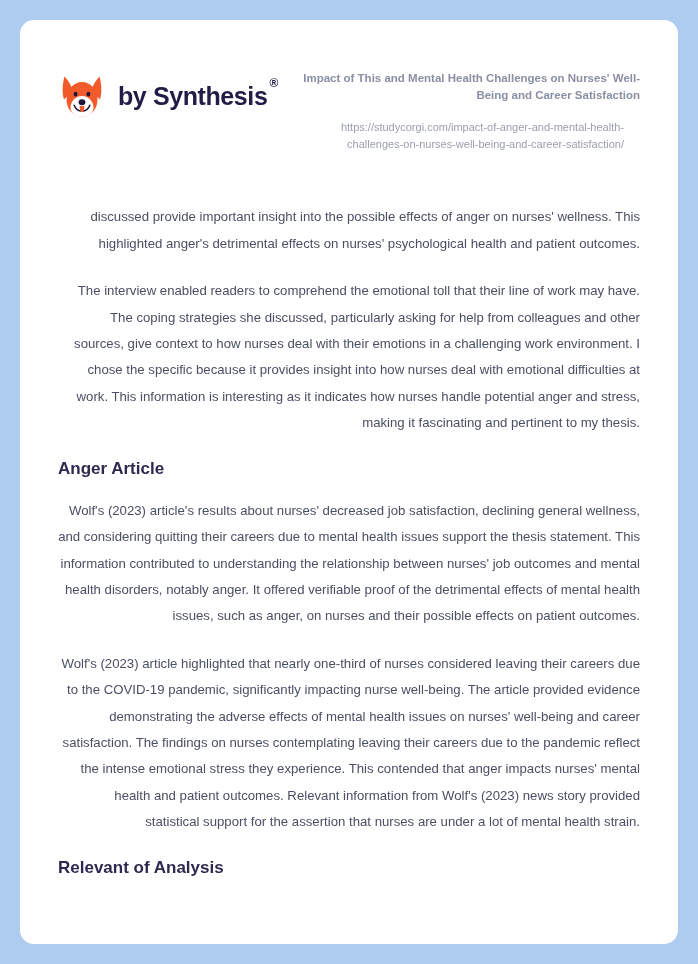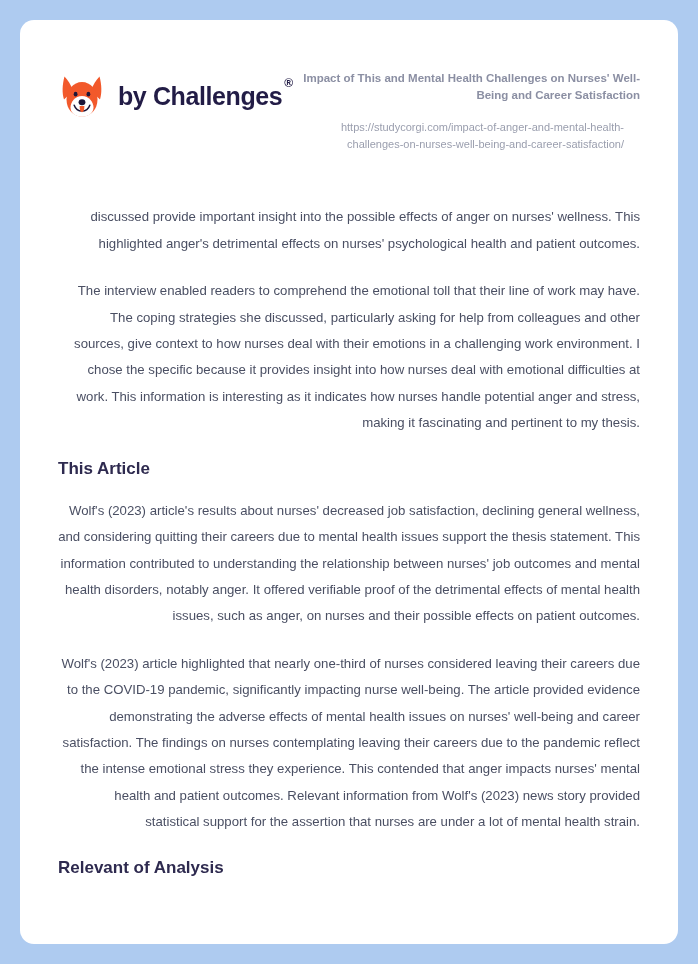--- a/index.html
+++ b/index.html
@@ -151,34 +151,34 @@
 
           <ellipse cx="17.6" cy="22.2" rx="1.9" ry="2.4" fill="#1c1638"></ellipse>
           <ellipse cx="30.4" cy="22.2" rx="1.9" ry="2.4" fill="#1c1638"></ellipse>
 
           <ellipse cx="24" cy="30.2" rx="3.4" ry="3.0" fill="#1c1638"></ellipse>
 
           <path d="M16.2 33.2 C17.6 37.2 20.2 39.0 24 39.0 C27.8 39.0 30.4 37.2 31.8 33.2" stroke="#1c1638" stroke-width="1.5" fill="none" stroke-linecap="round"></path>
 
           <path d="M21.6 34.0 C21.6 38.0 22.6 40.2 24 40.2 C25.4 40.2 26.4 38.0 26.4 34.0 Z" fill="#f2592b"></path>
         </svg>
-        <span class="brand-wordmark"><span>by Challenges</span><span class="brand-reg">®</span></span>
+        <span class="brand-wordmark"><span>by Synthesis</span><span class="brand-reg">®</span></span>
       </div>
 
       <div class="header-meta">
         <div class="doc-title">Impact of This and Mental Health Challenges on Nurses' Well-Being and Career Satisfaction</div>
         <div class="doc-url">https://studycorgi.com/impact-of-anger-and-mental-health-challenges-on-nurses-well-being-and-career-satisfaction/</div>
       </div>
 
     </div>
 
     <div class="doc-body">
 
     <p class="para">discussed provide important insight into the possible effects of anger on nurses' wellness. This highlighted anger's detrimental effects on nurses' psychological health and patient outcomes.</p>
         <p class="para">The interview enabled readers to comprehend the emotional toll that their line of work may have. The coping strategies she discussed, particularly asking for help from colleagues and other sources, give context to how nurses deal with their emotions in a challenging work environment. I chose the specific because it provides insight into how nurses deal with emotional difficulties at work. This information is interesting as it indicates how nurses handle potential anger and stress, making it fascinating and pertinent to my thesis.</p>
-        <h2 class="section-heading tight-top">This Article</h2>
+        <h2 class="section-heading tight-top">Anger Article</h2>
         <p class="para">Wolf's (2023) article's results about nurses' decreased job satisfaction, declining general wellness, and considering quitting their careers due to mental health issues support the thesis statement. This information contributed to understanding the relationship between nurses' job outcomes and mental health disorders, notably anger. It offered verifiable proof of the detrimental effects of mental health issues, such as anger, on nurses and their possible effects on patient outcomes.</p>
         <p class="para">Wolf's (2023) article highlighted that nearly one-third of nurses considered leaving their careers due to the COVID-19 pandemic, significantly impacting nurse well-being. The article provided evidence demonstrating the adverse effects of mental health issues on nurses' well-being and career satisfaction. The findings on nurses contemplating leaving their careers due to the pandemic reflect the intense emotional stress they experience. This contended that anger impacts nurses' mental health and patient outcomes. Relevant information from Wolf's (2023) news story provided statistical support for the assertion that nurses are under a lot of mental health strain.</p>
         <h2 class="section-heading tight-top">Relevant of Analysis</h2>
       </div>
 
   </div>
 </div>
 
 </body></html>

